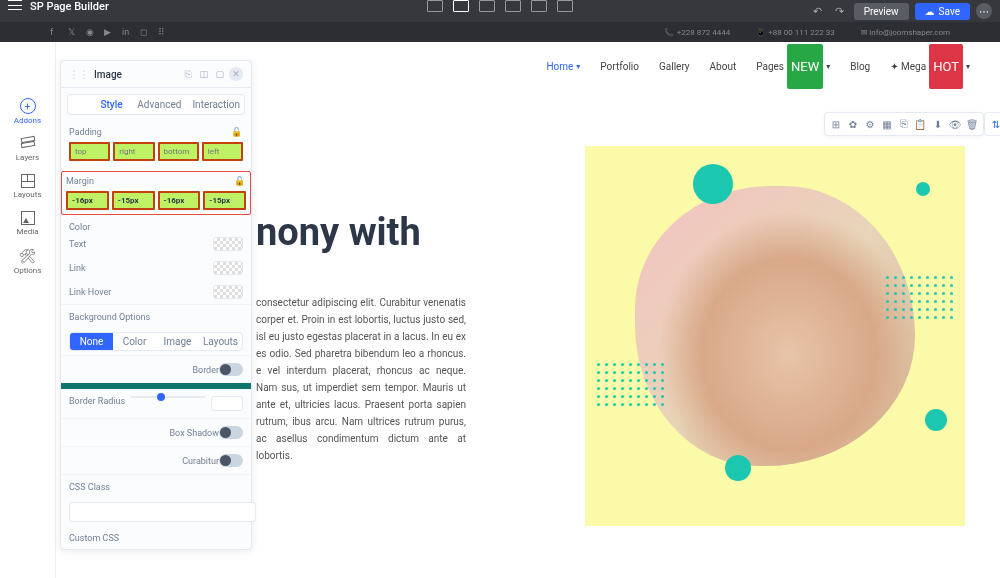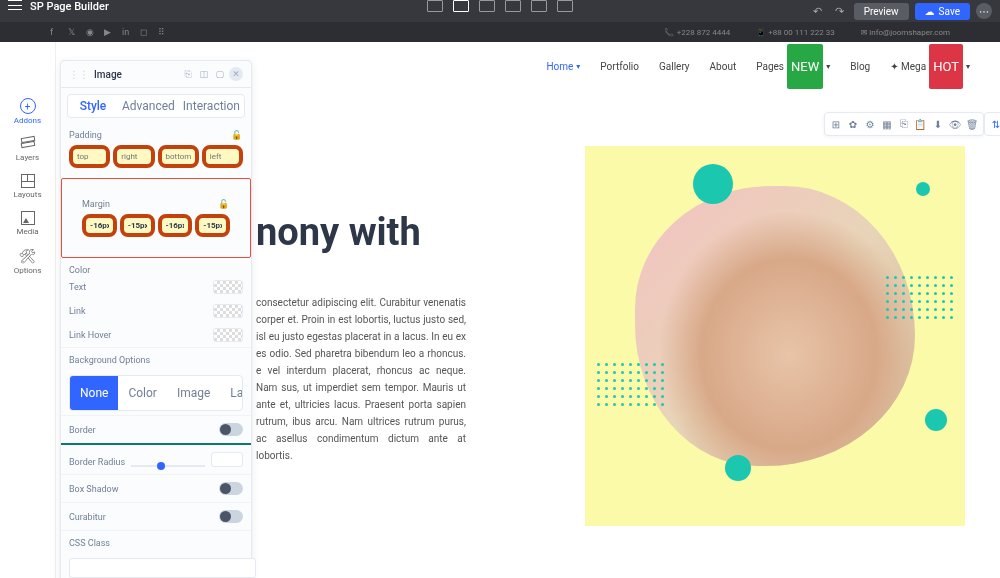--- a/index.html
+++ b/index.html
@@ -35,39 +35,39 @@
 .rail-layers::before,.rail-layers::after{content:"";position:absolute;width:12px;height:3px;border:1px solid #666;transform:rotate(-10deg)}
 .rail-layers::after{top:5px}
 .panel{position:absolute;left:60px;top:60px;width:192px;background:#fbfcfe;border:1px solid #e4e9f2;border-radius:4px;box-shadow:0 2px 8px rgba(0,0,0,.08);font-size:10px;color:#4a5568}
 .panel-header{display:flex;align-items:center;padding:6px 8px;border-bottom:1px solid #e4e9f2}
 .drag-handle{color:#cbd5e0;font-size:10px;margin-right:5px;cursor:move}
 .panel-title{font-weight:500;color:#2d3748}
 .panel-header-actions{margin-left:auto;display:flex;gap:2px}
 .hdr-icon{width:14px;height:14px;display:flex;align-items:center;justify-content:center;cursor:pointer;color:#a0aec0;font-size:9px}
 .hdr-icon.close{background:#e4e9f2;border-radius:50%}
 .tabs{display:flex;margin:6px;background:#fff;border:1px solid #e4e9f2;border-radius:4px;overflow:hidden}
-.tab{flex:1;text-align:center;padding:4px;font-size:12px;cursor:pointer;color:#718096}
+.tab{flex:1;text-align:right;padding:4px;font-size:10px;cursor:pointer;color:#718096}
 .tab.active{color:#3066ff;font-weight:500}
 .section{padding:6px 8px}
 .sec-row{display:flex;align-items:center;justify-content:space-between;margin-bottom:5px}
 .sec-label{font-size:9px;color:#718096}
 .lock-icon{font-size:9px;color:#a0aec0;cursor:pointer}
 .inputs-4{display:flex;gap:3px}
-.inputs-4 input{width:25%;border:4px solid #c2410c;border-radius:8px;padding:3px 4px;font-size:8px;color:#718096;background:#fef9c3}
-.margin-box{border:1.5px solid #e74c3c;padding:20px;border-radius:2px;margin-top:4px}
+.inputs-4 input{width:25%;border:2px solid #c2410c;border-radius:1px;padding:3px 4px;font-size:8px;color:#718096;background:#bef264}
+.margin-box{border:1.5px solid #e74c3c;padding:4px;border-radius:2px;margin-top:4px}
 .margin-box .inputs-4 input{color:#2d3748;font-weight:700}
 .color-row{display:flex;align-items:center;justify-content:space-between;padding:5px 8px}
 .checker{width:30px;height:14px;background:repeating-conic-gradient(#ddd 0 25%,#fff 0 50%) 0 0/6px 6px;border:1px solid #e4e9f2;border-radius:3px;cursor:pointer}
 .bg-tabs{display:flex;margin:4px 8px;background:#fff;border:1px solid #e4e9f2;border-radius:4px;overflow:hidden}
-.bg-tab{flex:1;text-align:center;padding:10px;font-size:12px;cursor:pointer;color:#718096}
+.bg-tab{flex:1;text-align:center;padding:3px;font-size:10px;cursor:pointer;color:#718096}
 .bg-tab.active{background:#3066ff;color:#fff}
-.toggle-row{display:flex;align-items:center;justify-content:space-between;padding:7px 8px;border-top:1px solid #f0f3f8}
+.toggle-row{display:flex;align-items:center;justify-content:flex-end;padding:7px 8px;border-top:1px solid #f0f3f8}
 .toggle{width:24px;height:13px;background:#cbd5e0;border-radius:7px;position:relative;cursor:pointer}
 .toggle::after{content:"";position:absolute;width:11px;height:11px;background:#4a5568;border-radius:50%;top:1px;left:1px}
-.slider-row{display:flex;align-items:flex-end;gap:6px;padding:7px 8px;border-top:2px solid #0f766e}
+.slider-row{display:flex;align-items:flex-start;gap:6px;padding:7px 8px;border-top:6px solid #0f766e}
 .slider{flex:1;height:2px;background:#e4e9f2;position:relative;cursor:pointer}
 .slider::after{content:"";position:absolute;width:8px;height:8px;background:#3066ff;border-radius:50%;top:-3px;left:35%}
 .slider-val{width:32px;border:1px solid #e4e9f2;border-radius:3px;padding:2px;font-size:8px;background:#fff}
 .css-input{margin:4px 8px 8px;border:1px solid #e4e9f2;border-radius:3px;padding:4px;height:20px;background:#fff}
 .canvas{position:absolute;left:56px;top:90px;right:0;bottom:0;padding:30px 30px 30px 200px}
 .heading{font-size:38px;font-weight:700;color:#2d3748;margin-bottom:40px;margin-top:90px}
 .para{font-size:10px;color:#555;line-height:1.7;max-width:210px;text-align:justify}
 .image-area{position:absolute;right:35px;top:146px;width:380px;height:380px;background:#fafaa8}
 .blob{position:absolute;width:280px;height:280px;left:50px;top:40px;background:linear-gradient(135deg,#f4c2c2 0%,#e8d4b8 50%,#d4b896 100%);border-radius:50% 48% 55% 45%/45% 55% 48% 52%;overflow:hidden}
 .blob::after{content:"";position:absolute;inset:0;background:radial-gradient(ellipse at 55% 60%,#e8c4a8 0%,#d8a888 40%,transparent 60%)}

